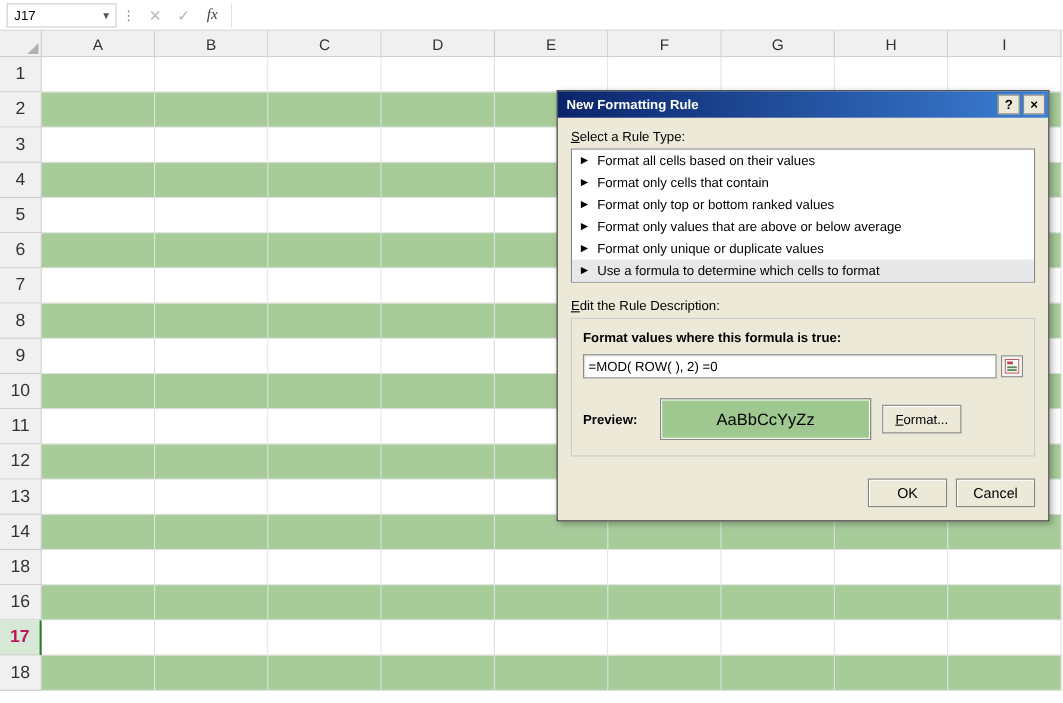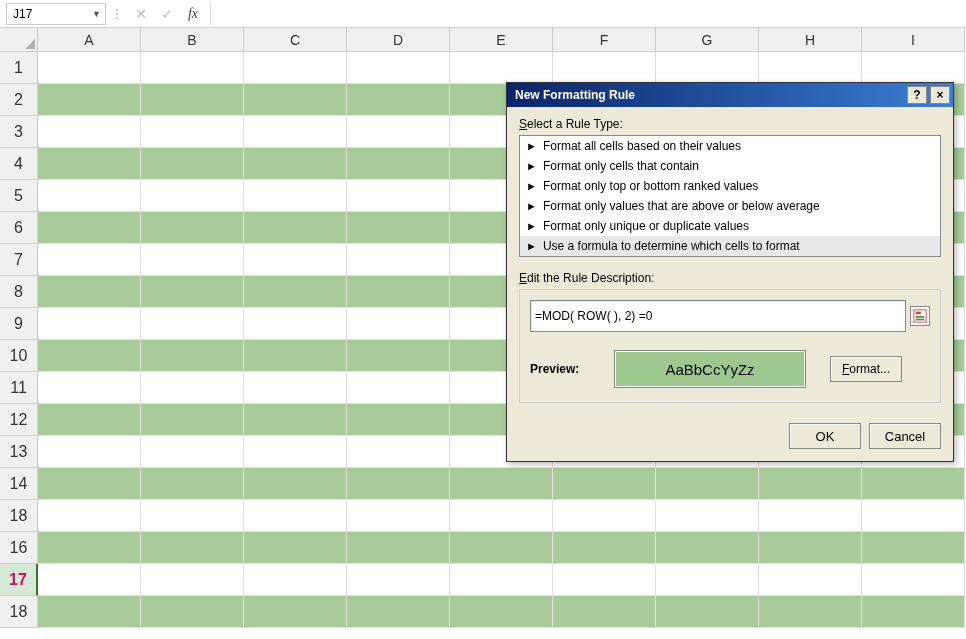--- a/index.html
+++ b/index.html
@@ -33,24 +33,24 @@
   .titlebar-btn { width: 20px; height: 18px; background:#ece9d8; border:1px solid #888; margin-right:3px; display:flex; align-items:center; justify-content:center; font-size:12px; font-weight:bold; color:#000; font-family: Arial, sans-serif;}
   .dlg-body { padding: 10px 12px 10px 12px; font-size: 12px; color:#000; }
   .section-label { margin-bottom: 4px; }
   .rule-list { border:1px solid #888; background:#fff; margin-bottom: 14px; box-shadow: inset 1px 1px 0 #fff;}
   .rule-item { padding: 3px 6px; display:flex; align-items:center; font-size:12px;}
   .rule-item.selected { background:#e8e8e8; }
   .rule-bullet { margin-right:6px; font-size:11px;}
   .desc-group { border:1px solid #ccc; background:#ece9d8; padding: 10px 10px 14px 10px; position:relative;}
   .desc-group-title { position:relative; top:0; font-weight:bold; margin-bottom:8px;}
   .formula-field-wrap { display:flex; align-items:center;}
-  .formula-field { flex:1; height:32px; border:1px solid #888; background:#fff; padding:2px 4px; font-size:12px; box-shadow: inset 1px 1px 2px rgba(0,0,0,0.1);}
+  .formula-field { flex:1; height:22px; border:1px solid #888; background:#fff; padding:2px 4px; font-size:12px; box-shadow: inset 1px 1px 2px rgba(0,0,0,0.1);}
   .refedit { width:20px; height:20px; margin-left:4px; border:1px solid #888; background:#f4f4f4; display:flex; align-items:center; justify-content:center;}
   .refedit svg { width:14px; height:14px;}
-  .preview-row { display:flex; align-items:center; margin-top: 18px; gap:24px;}
+  .preview-row { display:flex; align-items:center; margin-top: 18px; gap:10px;}
   .preview-label { font-weight:bold; width:60px;}
   .preview-box { width: 192px; height:38px; border:1px solid #888; background:#9ec88f; display:flex; align-items:center; justify-content:center; font-size:15px; box-shadow: inset 0 0 0 1px #fff;}
   .format-btn { width:72px; height:26px; border:1px solid #888; background:#ece9d8; box-shadow: 1px 1px 0 #fff inset; font-size:12px; cursor:pointer;}
   .dlg-buttons { display:flex; justify-content:flex-end; gap:8px; padding: 10px 12px 12px;}
   .dlg-btn { width:72px; height:26px; border:1px solid #888; background:#ece9d8; box-shadow: 1px 1px 0 #fff inset; font-size:13px; cursor:pointer;}
 </style>
 </head>
 <body>
 
 <div class="formula-bar">
@@ -337,20 +337,21 @@
           <span>Format only unique or duplicate values</span>
         </div>
         <div class="rule-item selected">
           <span class="rule-bullet">►</span>
           <span>Use a formula to determine which cells to format</span>
         </div>
       </div>
 
     <div class="section-label"><span style="text-decoration:underline">E</span><span id="edit-rest">dit the Rule Description:</span></div>
     <div class="desc-group">
+      <div class="desc-group-title">Format values where this formula is true:</div>
       <div class="formula-field-wrap">
         <input class="formula-field" value="=MOD( ROW( ), 2) =0" style="">
         <div class="refedit">
           <svg viewBox="0 0 16 16">
               <rect x="1" y="1" width="14" height="14" fill="#fff" stroke="#c24a4a"></rect>
               <rect x="3" y="3" width="6" height="3" fill="#c24a4a"></rect>
               <rect x="3" y="8" width="10" height="2" fill="#5a8a5a"></rect>
               <rect x="3" y="11" width="10" height="2" fill="#5a8a5a"></rect>
             </svg>
         </div>

